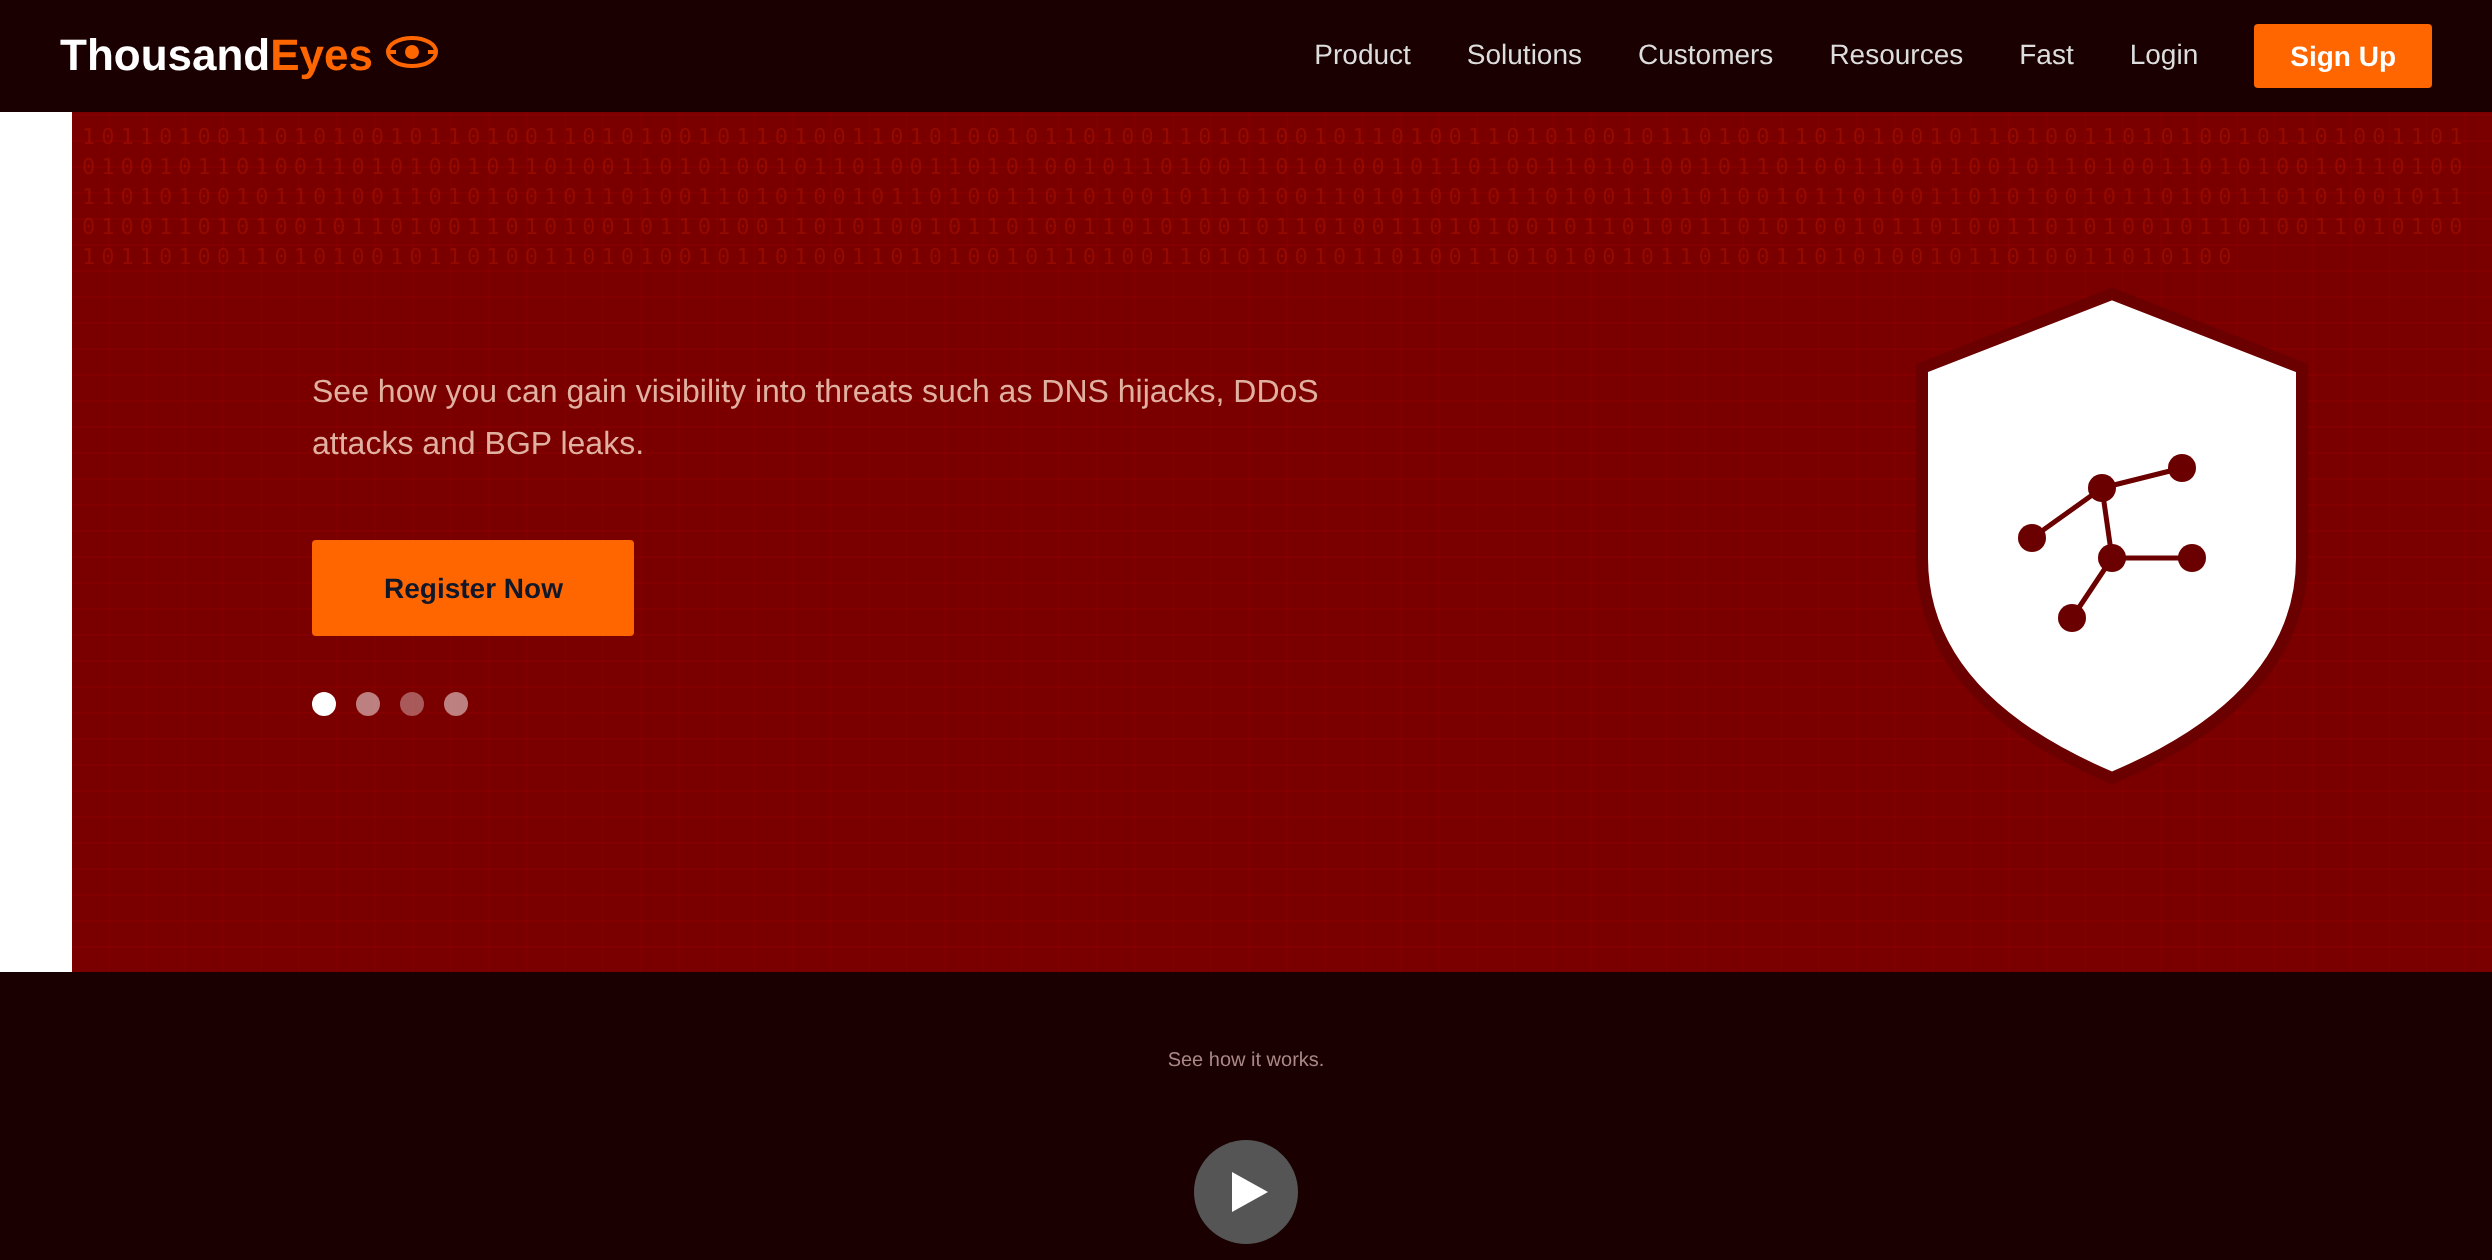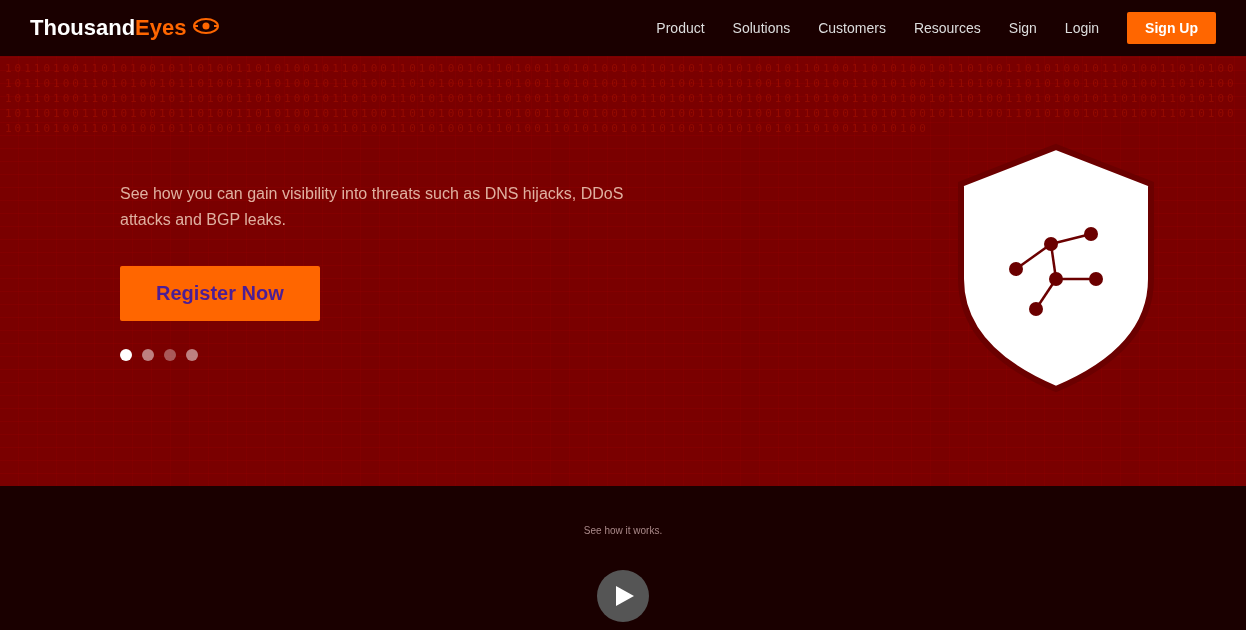--- a/index.html
+++ b/index.html
@@ -61,20 +61,21 @@
     }
 
     
     .hero {
       position: relative;
       background: #8b0000;
       min-height: 430px;
       display: flex;
       align-items: center;
       overflow: hidden;
+      margin-left: 36px;
     }
     .hero-bg {
       position: absolute;
       top: 0; left: 0; right: 0; bottom: 0;
       background: #7a0000;
       z-index: 0;
     }
     
     .hero-bg::before {
       content: '';
@@ -131,24 +132,24 @@
       line-height: 1.2;
     }
     .hero-subtitle {
       color: #e0b0a0;
       font-size: 16px;
       line-height: 1.6;
       margin-bottom: 34px;
     }
     .btn-register {
       background: #ff6600;
-      color: #4c1d95;
+      color: #0f172a;
       border: none;
       padding: 16px 36px;
-      font-size: 20px;
+      font-size: 14px;
       font-weight: 600;
       cursor: pointer;
       border-radius: 2px;
       display: inline-block;
     }
     .hero-dots {
       display: flex;
       gap: 10px;
       margin-top: 28px;
       align-items: center;
@@ -235,21 +236,21 @@
         <line x1="1" y1="9" x2="5" y2="9" stroke="#ff6600" stroke-width="2"></line>
         <line x1="21" y1="9" x2="25" y2="9" stroke="#ff6600" stroke-width="2"></line>
       </svg>
     </span>
   </div>
   <ul class="navbar-links">
     <li><a href="#">Product</a></li>
     <li><a href="#">Solutions</a></li>
     <li><a href="#">Customers</a></li>
     <li><a href="#">Resources</a></li>
-    <li><a href="#">Sign</a></li>
+    <li><a href="#">Fast</a></li>
     <li><a href="#">Login</a></li>
     <li>
       <button class="btn-signup">Sign Up</button>
     </li>
   </ul>
 </nav>
 
 <section class="hero">
   <div class="hero-bg">
     <div class="hero-binary">

